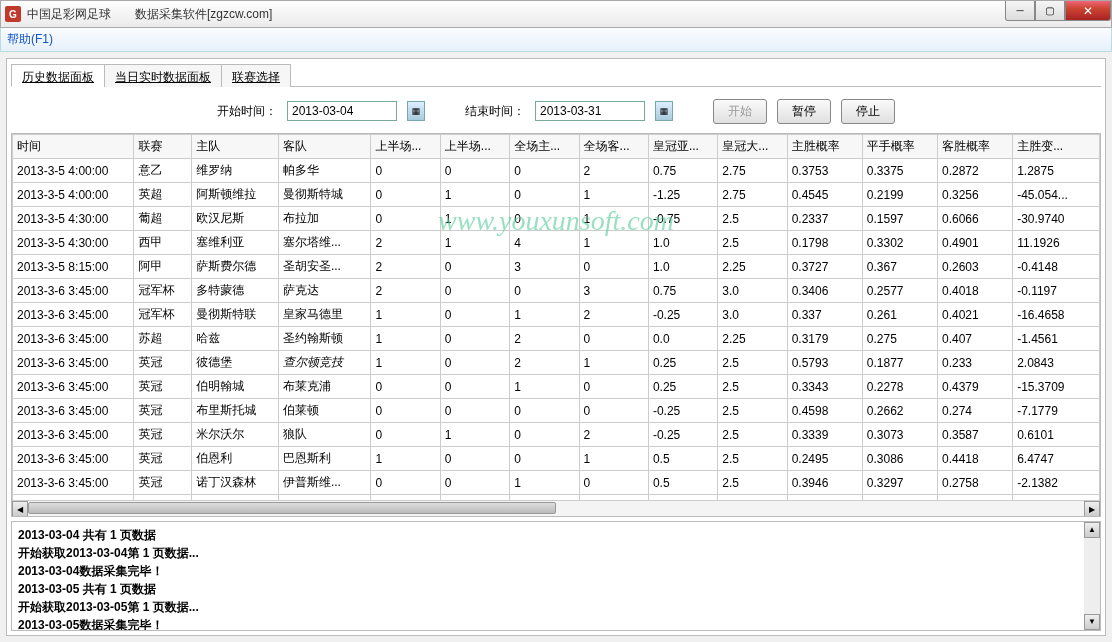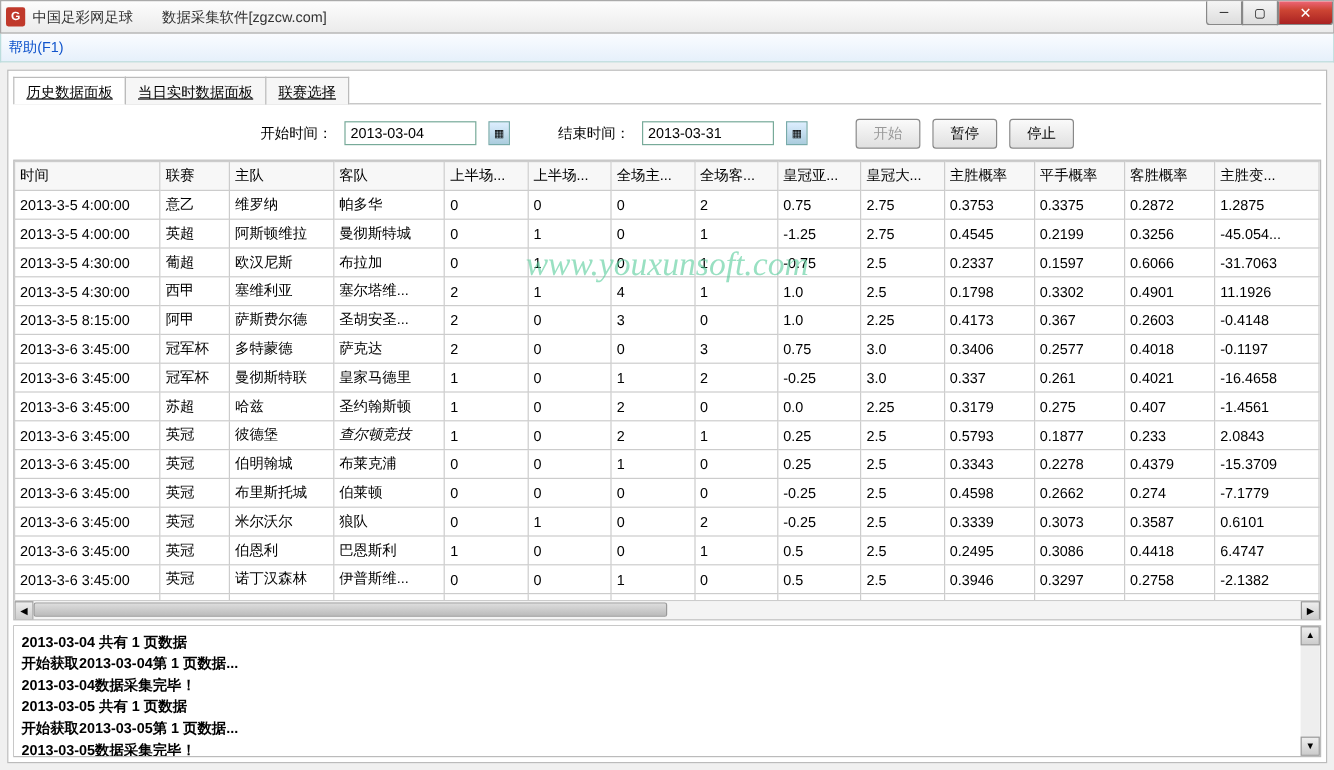--- a/index.html
+++ b/index.html
@@ -145,21 +145,21 @@
               <td style="width: 80px;">布拉加</td>
               <td style="width: 60px;">0</td>
               <td style="width: 60px;">1</td>
               <td style="width: 60px;">0</td>
               <td style="width: 60px;">1</td>
               <td style="width: 60px;">-0.75</td>
               <td style="width: 60px;">2.5</td>
               <td style="width: 65px;">0.2337</td>
               <td style="width: 65px;">0.1597</td>
               <td style="width: 65px;">0.6066</td>
-              <td style="width: 75px;">-31.7063</td>
+              <td style="width: 75px;">-30.9740</td>
             </tr>
             <tr>
               <td style="width: 105px;">2013-3-5 4:30:00</td>
               <td style="width: 50px;">西甲</td>
               <td style="width: 75px;">塞维利亚</td>
               <td style="width: 80px;">塞尔塔维...</td>
               <td style="width: 60px;">2</td>
               <td style="width: 60px;">1</td>
               <td style="width: 60px;">4</td>
               <td style="width: 60px;">1</td>
@@ -174,21 +174,21 @@
               <td style="width: 105px;">2013-3-5 8:15:00</td>
               <td style="width: 50px;">阿甲</td>
               <td style="width: 75px;">萨斯费尔德</td>
               <td style="width: 80px;">圣胡安圣...</td>
               <td style="width: 60px;">2</td>
               <td style="width: 60px;">0</td>
               <td style="width: 60px;">3</td>
               <td style="width: 60px;">0</td>
               <td style="width: 60px;">1.0</td>
               <td style="width: 60px;">2.25</td>
-              <td style="width: 65px;">0.4173</td>
+              <td style="width: 65px;">0.3727</td>
               <td style="width: 65px;">0.367</td>
               <td style="width: 65px;">0.2603</td>
               <td style="width: 75px;">-0.4148</td>
             </tr>
             <tr>
               <td style="width: 105px;">2013-3-6 3:45:00</td>
               <td style="width: 50px;">冠军杯</td>
               <td style="width: 75px;">多特蒙德</td>
               <td style="width: 80px;">萨克达</td>
               <td style="width: 60px;">2</td>

